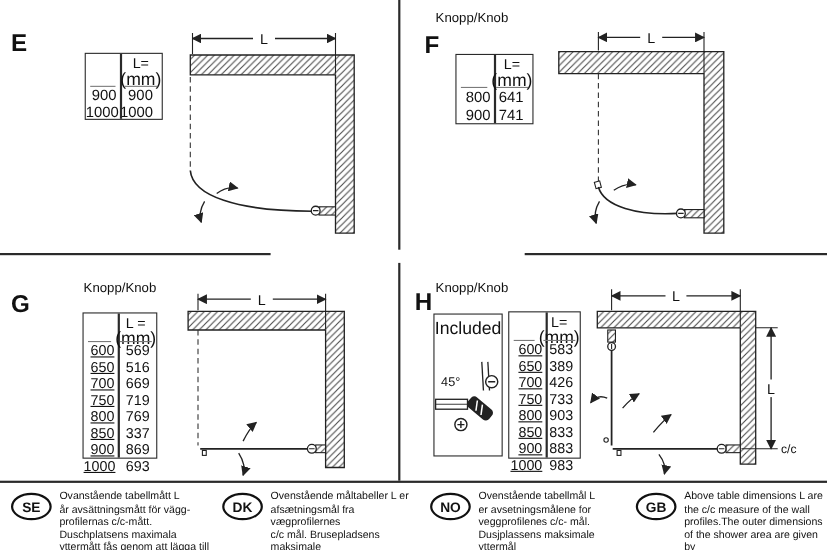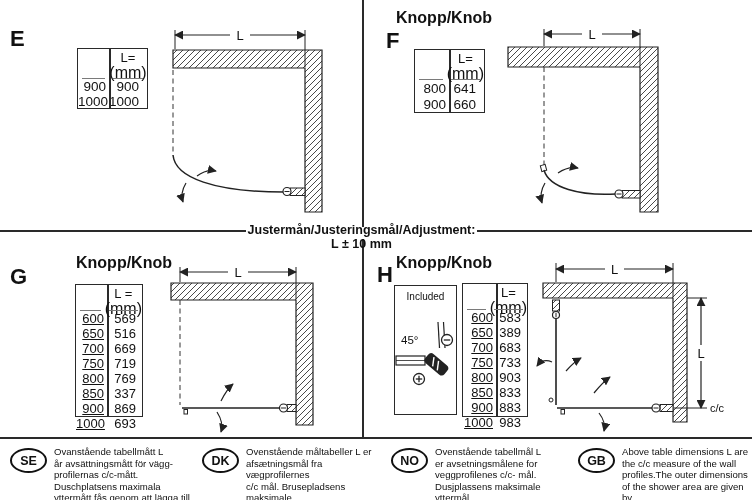--- a/index.html
+++ b/index.html
@@ -3,21 +3,21 @@
 <meta charset="utf-8">
 <style>
   html,body{margin:0;padding:0;background:#fff;}
   #page{position:relative;width:752px;height:500px;background:#ffffff;overflow:hidden;
         font-family:"Liberation Sans","DejaVu Sans",sans-serif;color:#111;}
   
   .vline-div{position:absolute;width:1.6px;background:#2a2a2a;}
   .hline-div{position:absolute;height:1.8px;background:#2a2a2a;}
   
   .panel-letter{position:absolute;font-size:22px;font-weight:bold;color:#111;}
-  .knob-title{position:absolute;font-size:16px;font-weight:bold;color:#111;}
+  .knob-title{position:absolute;font-size:12px;font-weight:normal;color:#111;}
   .adjust-note{position:absolute;left:246px;top:223px;width:231px;text-align:center;
                font-size:12.5px;font-weight:bold;color:#111;}
   
   .tbl{position:absolute;border:1.5px solid #2a2a2a;background:#fff;box-sizing:border-box;
        display:flex;flex-direction:column;}
   .tbl .vsep{position:absolute;top:0;bottom:0;width:1.8px;background:#2a2a2a;}
   .thead{display:flex;flex:none;}
   .thc{position:relative;box-sizing:border-box;}
   .thc .hu{position:absolute;bottom:0;left:4px;right:4px;border-top:1.6px solid #7a7a7a;}
   .thc2-inner{text-align:center;line-height:1.05;padding-top:2px;}
@@ -48,21 +48,21 @@
   
   svg.diagram{position:absolute;}
   #dia-e{left:160px;top:25px;}
   #dia-f{left:495px;top:25px;}
   #dia-g{left:165px;top:262px;}
   #dia-h{left:535px;top:255px;}
   svg text{font-family:"Liberation Sans","DejaVu Sans",sans-serif;fill:#111;}
   
   #included-box{left:394px;top:285px;width:63px;height:130px;border:1.3px solid #2a2a2a;
                 box-sizing:border-box;position:absolute;background:#fff;}
-  #included-box .inc-label{text-align:center;font-size:10px;padding-top:5px;color:#111;}
+  #included-box .inc-label{text-align:center;font-size:16px;padding-top:5px;color:#111;}
   
   .footer-item{position:absolute;top:446px;display:flex;gap:7px;}
   .footer-item:nth-child(1){left:10px;width:182px;}
   .footer-item:nth-child(2){left:202px;width:175px;}
   .footer-item:nth-child(3){left:391px;width:178px;}
   .footer-item:nth-child(4){left:578px;width:172px;}
   .oval{flex:none;width:33px;height:21px;border:2px solid #111;border-radius:50%;
         display:flex;align-items:center;justify-content:center;
         font-size:12.5px;font-weight:bold;margin-top:2px;}
   .ftext{flex:1;font-size:9.6px;line-height:11.6px;white-space:pre-line;color:#111;}
@@ -82,21 +82,20 @@
         <path d="M0,0 L10,5 L0,10 Z" fill="#222"></path>
       </marker>
     </defs>
   </svg>
 
   <div class="vline-div" style="left:362px;top:0;height:227px"></div>
   <div class="vline-div" style="left:362px;top:239px;height:198px"></div>
   <div class="hline-div" style="left:0;top:230px;width:246px"></div>
   <div class="hline-div" style="left:477px;top:230px;width:275px"></div>
   <div class="hline-div" style="left:0;top:437px;width:752px"></div>
-  <div class="adjust-note">Justermån/Justeringsmål/Adjustment: L ± 10 mm</div>
 
   <div class="panel-letter" style="left:10px;top:26px">E</div>
   <div class="tbl tbl-sm" id="tbl-e">
     <div class="vsep"></div>
     <div class="thead">
       <div class="thc thc1">
           <span class="hu"></span>
         </div>
       <div class="thc" style="flex:1">
         <div class="thc2-inner">
@@ -155,21 +154,21 @@
       </div>
     </div>
     <div class="tbody">
 
     <div class="trow">
         <span class="c1">800</span>
         <span class="c2">641</span>
       </div>
         <div class="trow">
         <span class="c1">900</span>
-        <span class="c2">660</span>
+        <span class="c2">741</span>
       </div>
       </div>
   </div>
   <svg class="diagram" id="dia-f" width="170" height="195" viewBox="0 0 170 195">
     <path d="M13,22 H163 V187 H145 V42 H13 Z" fill="url(#hatch)" stroke="#222" stroke-width="1.2"></path>
     <g stroke="#222" stroke-width="1">
       <line x1="49" y1="4" x2="49" y2="21"></line>
       <line x1="145" y1="4" x2="145" y2="41"></line>
       <line x1="49" y1="9" x2="145" y2="9" stroke-width="1.2" marker-start="url(#arr)" marker-end="url(#arr)"></line>
       <rect x="87" y="1" width="20" height="14" fill="#fff" stroke="none"></rect>
@@ -309,21 +308,21 @@
     <div class="trow">
         <span class="c1">600</span>
         <span class="c2">583</span>
       </div>
         <div class="trow">
         <span class="c1">650</span>
         <span class="c2">389</span>
       </div>
         <div class="trow">
         <span class="c1">700</span>
-        <span class="c2">683</span>
+        <span class="c2">426</span>
       </div>
         <div class="trow">
         <span class="c1">750</span>
         <span class="c2">733</span>
       </div>
         <div class="trow">
         <span class="c1">800</span>
         <span class="c2">903</span>
       </div>
         <div class="trow">

